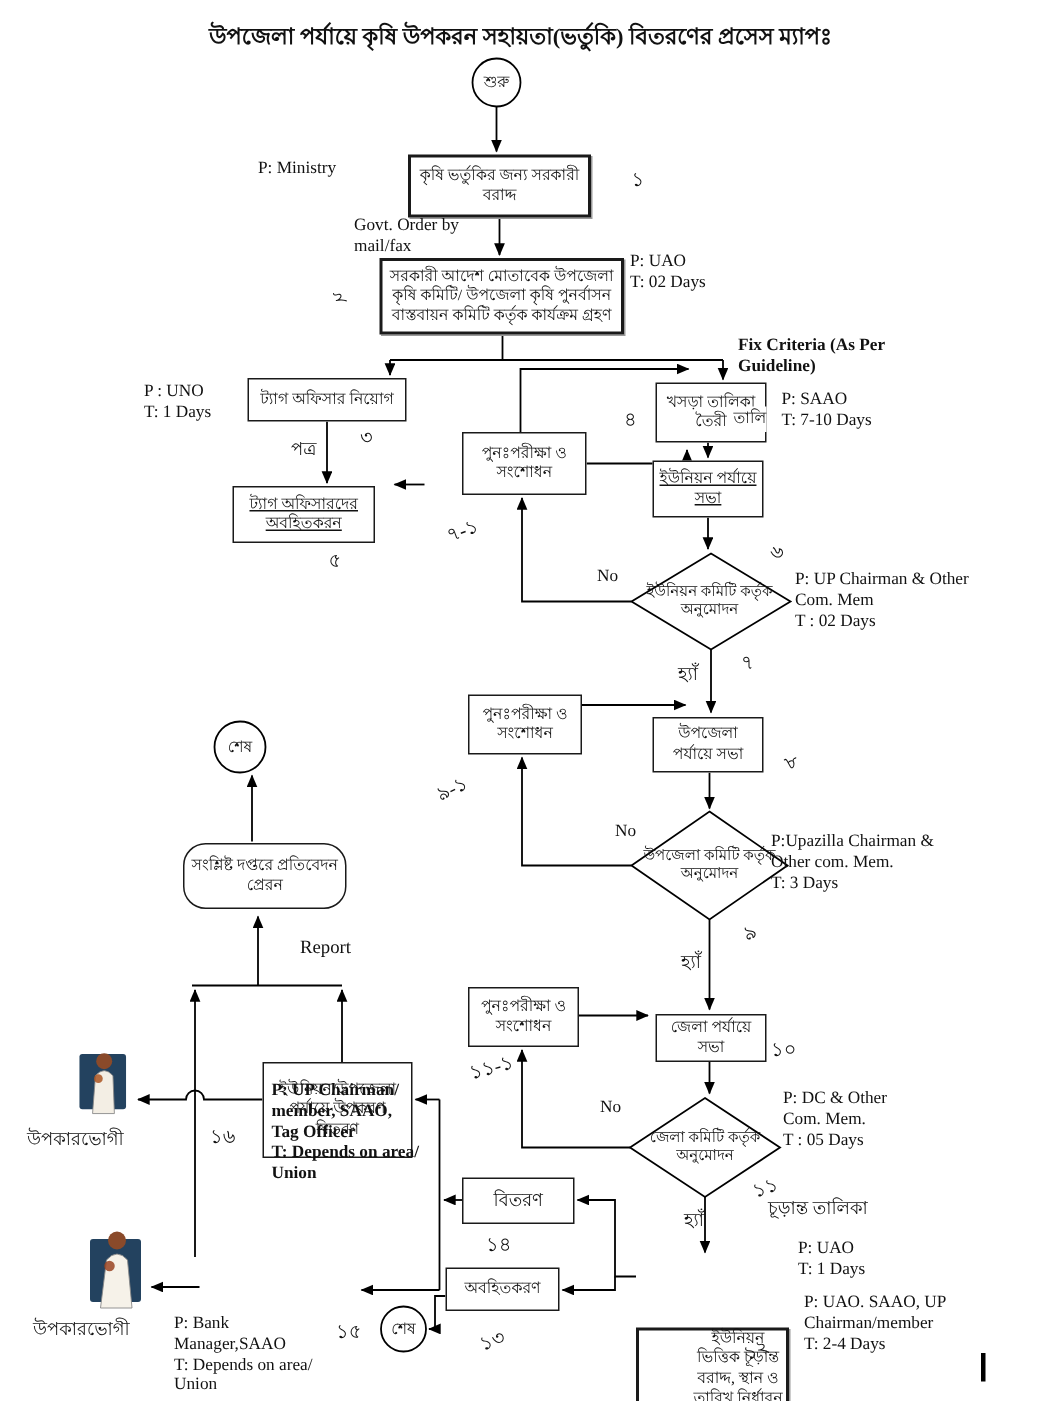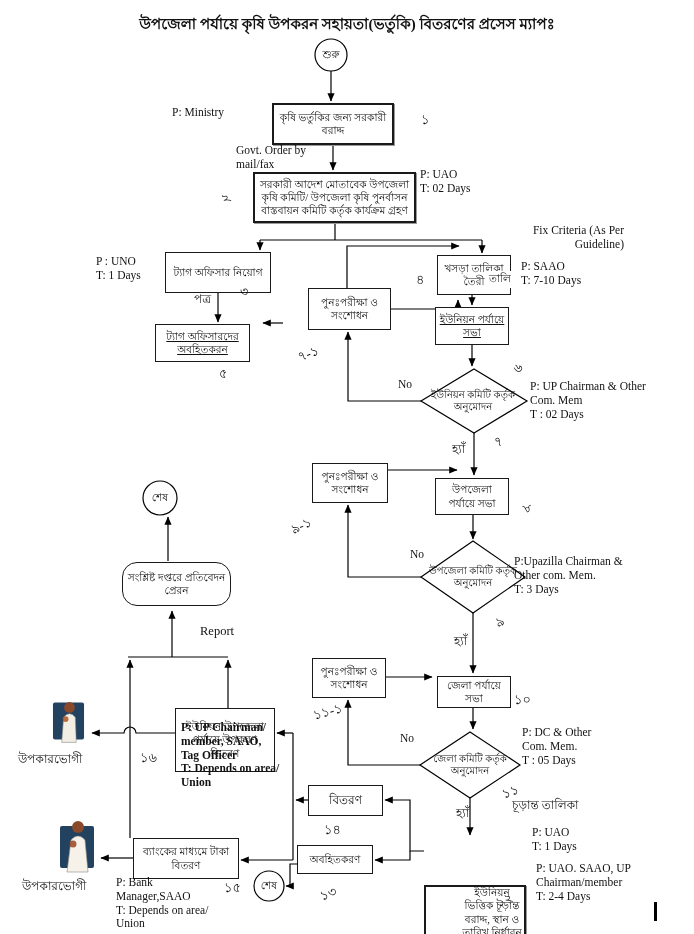--- a/index.html
+++ b/index.html
@@ -91,49 +91,48 @@
   </svg>
 
   <div class="abs title">উপজেলা পর্যায়ে কৃষি উপকরন সহায়তা(ভর্তুকি) বিতরণের প্রসেস ম্যাপঃ</div>
 
   <div class="ctext" style="left:313px;top:47px;width:36px;height:16px;">শুরু</div>
   <div class="ctext" style="left:142px;top:490px;width:36px;height:16px;">শেষ</div>
   <div class="ctext" style="left:251px;top:879px;width:36px;height:14px;">শেষ</div>
 
   <div class="box thick" style="left:272px;top:103px;width:122px;height:42px;">কৃষি ভর্তুকির জন্য সরকারী বরাদ্দ</div>
   <div class="box thick" style="left:253px;top:172px;width:163px;height:51px;text-align:center;">সরকারী আদেশ মোতাবেক উপজেলা কৃষি কমিটি/ উপজেলা কৃষি পুনর্বাসন বাস্তবায়ন কমিটি কর্তৃক কার্যক্রম গ্রহণ</div>
-  <div class="box" style="left:165px;top:252px;width:106px;height:41px;">ট্যাগ অফিসার নিয়োগ</div>
+  <div class="box" style="left:165px;top:252px;width:106px;height:29px;">ট্যাগ অফিসার নিয়োগ</div>
   <div class="box" style="left:437px;top:255px;width:74px;height:40px;">খসড়া তালিকা তৈরী</div>
   <div class="lbl" style="left:489px;top:271px;font-size:10.5px;background:#fff;">তালি</div>
   <div class="box" style="left:155px;top:324px;width:95px;height:38px;text-decoration:underline;">ট্যাগ অফিসারদের অবহিতকরন</div>
   <div class="box" style="left:435px;top:307px;width:74px;height:38px;text-decoration:underline;">ইউনিয়ন পর্যায়ে সভা</div>
   <div class="box" style="left:308px;top:288px;width:83px;height:42px;">পুনঃপরীক্ষা ও সংশোধন</div>
   <div class="box" style="left:435px;top:478px;width:74px;height:37px;text-align:center;">উপজেলা পর্যায়ে সভা</div>
   <div class="box" style="left:312px;top:463px;width:76px;height:40px;">পুনঃপরীক্ষা ও সংশোধন</div>
   <div class="box" style="left:437px;top:676px;width:74px;height:32px;">জেলা পর্যায়ে সভা</div>
   <div class="box" style="left:312px;top:658px;width:74px;height:40px;">পুনঃপরীক্ষা ও সংশোধন</div>
   <div class="box thick" style="left:424px;top:885px;width:102px;height:55px;padding-left:36px;">ইউনিয়ন ভিত্তিক চূড়ান্ত বরাদ্দ, স্থান ও তারিখ নির্ধারন</div>
   <div class="box" style="left:297px;top:845px;width:76px;height:29px;">অবহিতকরণ</div>
   <div class="box" style="left:308px;top:785px;width:75px;height:31px;font-size:12px;">বিতরণ</div>
-  <div class="box" style="left:133px;top:838px;width:106px;height:41px;">ব্যাংকের মাধ্যমে টাকা বিতরণ</div>
   <div class="box" style="left:175px;top:708px;width:100px;height:64px;">ইউনিয়ন/উপজেলা পর্যায়ে উপকরণ বিতরণ</div>
   <div class="box" style="left:122px;top:562px;width:109px;height:44px;border-radius:15px;">সংশ্লিষ্ট দপ্তরে প্রতিবেদন প্রেরন</div>
 
   <div class="dtext" style="left:426px;top:382px;width:94px;height:38px;">ইউনিয়ন কমিটি কর্তৃক অনুমোদন</div>
   <div class="dtext" style="left:426px;top:558px;width:94px;height:38px;">উপজেলা কমিটি কর্তৃক অনুমোদন</div>
   <div class="dtext" style="left:423px;top:747px;width:94px;height:36px;">জেলা কমিটি কর্তৃক অনুমোদন</div>
 
   <div class="ann" style="left:172px;top:106px;">P: Ministry</div>
   <div class="ann" style="left:236px;top:144px;">Govt. Order by
 mail/fax</div>
   <div class="ann" style="left:420px;top:168px;">P: UAO
 T: 02 Days</div>
   <div class="ann" style="left:96px;top:255px;">P : UNO
 T: 1 Days</div>
-  <div class="ann" style="left:492px;top:224px;width:132px;text-align:right;">Fix Criteria (As Per
+  <div class="ann" style="left:492px;top:224px;width:132px;text-align:left;font-weight:bold;">Fix Criteria (As Per
 Guideline)</div>
   <div class="ann" style="left:521px;top:260px;">P: SAAO
 T: 7-10 Days</div>
   <div class="ann" style="left:530px;top:380px;">P: UP Chairman &amp; Other
    Com. Mem
 T : 02 Days</div>
   <div class="ann" style="left:514px;top:555px;">P:Upazilla  Chairman  &amp;
    Other com. Mem.
 T: 3 Days</div>
   <div class="ann" style="left:522px;top:726px;">P: DC &amp;  Other

